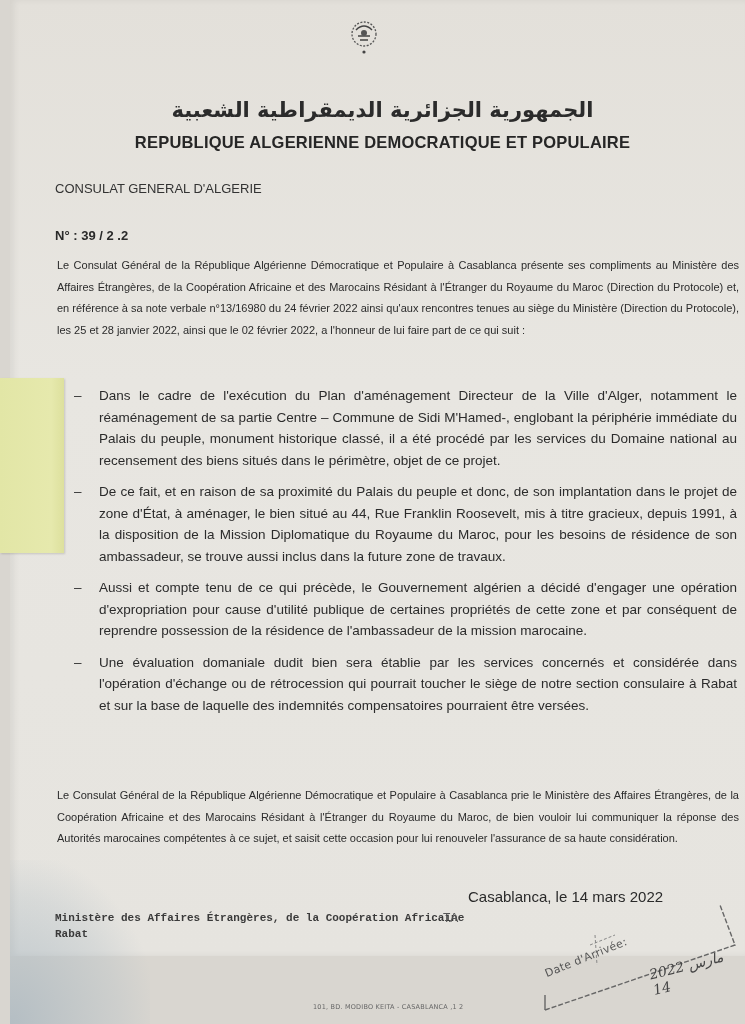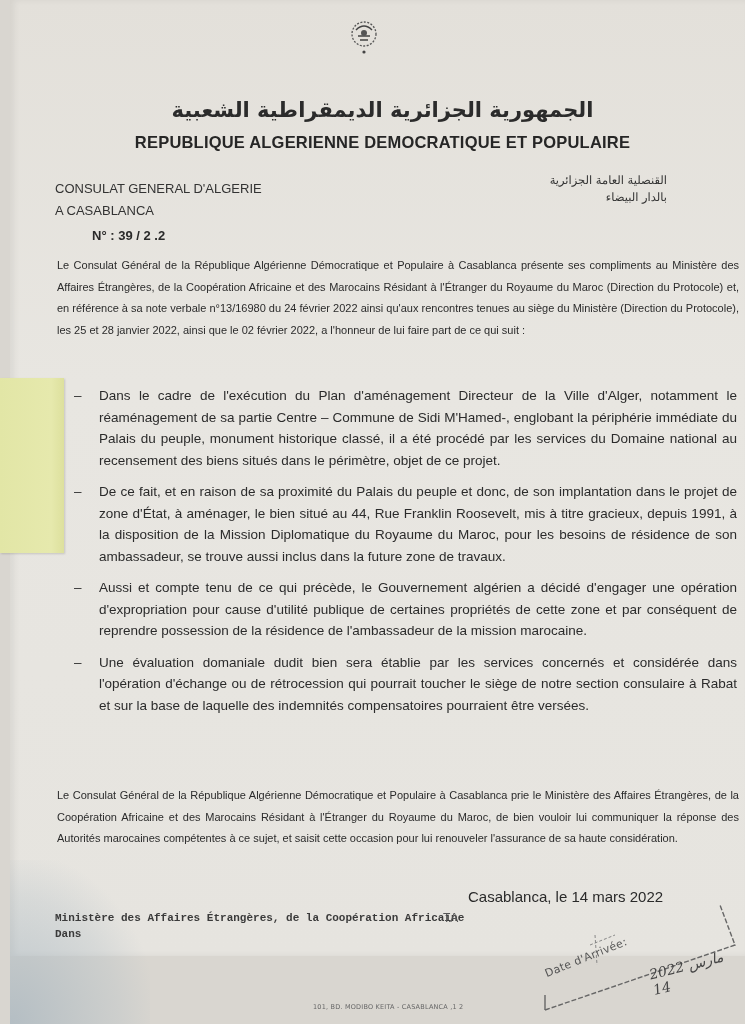--- a/index.html
+++ b/index.html
@@ -29,21 +29,21 @@
   }
   .fr-title {
     position:absolute; left:0; width:745px; top:133px; text-align:center;
     font-size:16.5px; font-weight:bold; letter-spacing:0.2px; color:#262626;
   }
   .cons-left { position:absolute; left:45px; top:178px; font-size:13px; line-height:22px; color:#333; }
   .cons-right {
     position:absolute; right:78px; top:172px; text-align:right; direction:rtl;
     font-family:"DejaVu Serif", serif; font-size:11.5px; line-height:17px; color:#333;
   }
-  .ref-no { position:absolute; left:45px; top:228px; font-size:13px; font-weight:bold; color:#2a2a2a;margin-left:37px; }
+  .ref-no { position:absolute; left:45px; top:228px; font-size:13px; font-weight:bold; color:#2a2a2a; }
   .body-text {
     position:absolute; left:47px; width:682px; font-size:11px; line-height:21.5px;
     text-align:justify; color:#2b2b2b;
   }
   .p1 { top:255px; }
   ul.bullets { list-style:none; margin:0; padding:0; position:absolute; left:62px; width:665px; top:385px; }
   ul.bullets li { position:relative; padding-left:27px; font-size:13.5px; line-height:21.5px; text-align:justify; color:#2b2b2b; margin-bottom:10px; }
   ul.bullets li .dash { position:absolute; left:2px; top:0; }
   .p2 { top:785px; }
   .date-line { position:absolute; left:458px; top:888px; font-size:15px; color:#2a2a2a; }
@@ -86,25 +86,20 @@
     <path d="M12 18 L24 18 M14 22 L22 22" stroke="#444" stroke-width="1.4"></path>
     <circle cx="18" cy="15" r="3" fill="#555"></circle>
     <circle cx="18" cy="34" r="1.6" fill="#444"></circle>
   </svg>
 
   <div class="ar-title">الجمهورية الجزائرية الديمقراطية الشعبية</div>
   <div class="fr-title">REPUBLIQUE ALGERIENNE DEMOCRATIQUE ET POPULAIRE</div>
 
   <div class="cons-left">
     <div>CONSULAT GENERAL D'ALGERIE</div>
-    <div>A CASABLANCA</div>
-  </div>
-  <div class="cons-right">
-    <div>القنصلية العامة الجزائرية</div>
-    <div>بالدار البيضاء</div>
   </div>
 
   <div class="ref-no">
     <span>N° :</span>
     <span>39 / 2 .2</span>
   </div>
 
   <div class="body-text p1">Le Consulat Général de la République Algérienne Démocratique et Populaire à Casablanca présente ses compliments au Ministère des Affaires Étrangères, de la Coopération Africaine et des Marocains Résidant à l'Étranger du Royaume du Maroc (Direction du Protocole) et, en référence à sa note verbale n°13/16980 du 24 février 2022 ainsi qu'aux rencontres tenues au siège du Ministère (Direction du Protocole), les 25 et 28 janvier 2022, ainsi que le 02 février 2022, a l'honneur de lui faire part de ce qui suit :</div>
 
   <ul class="bullets">
@@ -113,21 +108,21 @@
     <li><span class="dash">–</span><span>Aussi et compte tenu de ce qui précède, le Gouvernement algérien a décidé d'engager une opération d'expropriation pour cause d'utilité publique de certaines propriétés de cette zone et par conséquent de reprendre possession de la résidence de l'ambassadeur de la mission marocaine.</span></li>
     <li><span class="dash">–</span><span>Une évaluation domaniale dudit bien sera établie par les services concernés et considérée dans l'opération d'échange ou de rétrocession qui pourrait toucher le siège de notre section consulaire à Rabat et sur la base de laquelle des indemnités compensatoires pourraient être versées.</span></li>
   </ul>
 
   <div class="body-text p2">Le Consulat Général de la République Algérienne Démocratique et Populaire à Casablanca prie le Ministère des Affaires Étrangères, de la Coopération Africaine et des Marocains Résidant à l'Étranger du Royaume du Maroc, de bien vouloir lui communiquer la réponse des Autorités marocaines  compétentes à ce sujet, et saisit cette occasion pour lui renouveler l'assurance de sa haute considération.</div>
 
   <div class="date-line">Casablanca, le 14 mars 2022</div>
 
   <div class="addressee">
     <div>Ministère des Affaires Étrangères, de la Coopération Africaine</div>
-    <div>Dans</div>
+    <div>Rabat</div>
   </div>
 
   <div class="ta-mark">T.A</div>
 
   <svg class="stamp" viewBox="0 0 220 110">
     <path d="M10 105 L200 40 L185 0" fill="none" stroke="#666" stroke-width="1.4" stroke-dasharray="5 2"></path>
     <path d="M10 90 L10 105" stroke="#666" stroke-width="1.4"></path>
     <path d="M55 40 L80 30 M60 30 L62 60" stroke="#888" stroke-width="1" stroke-dasharray="3 2"></path>
   </svg>
   <div class="stamp-label">Date d'Arrivée:</div>

